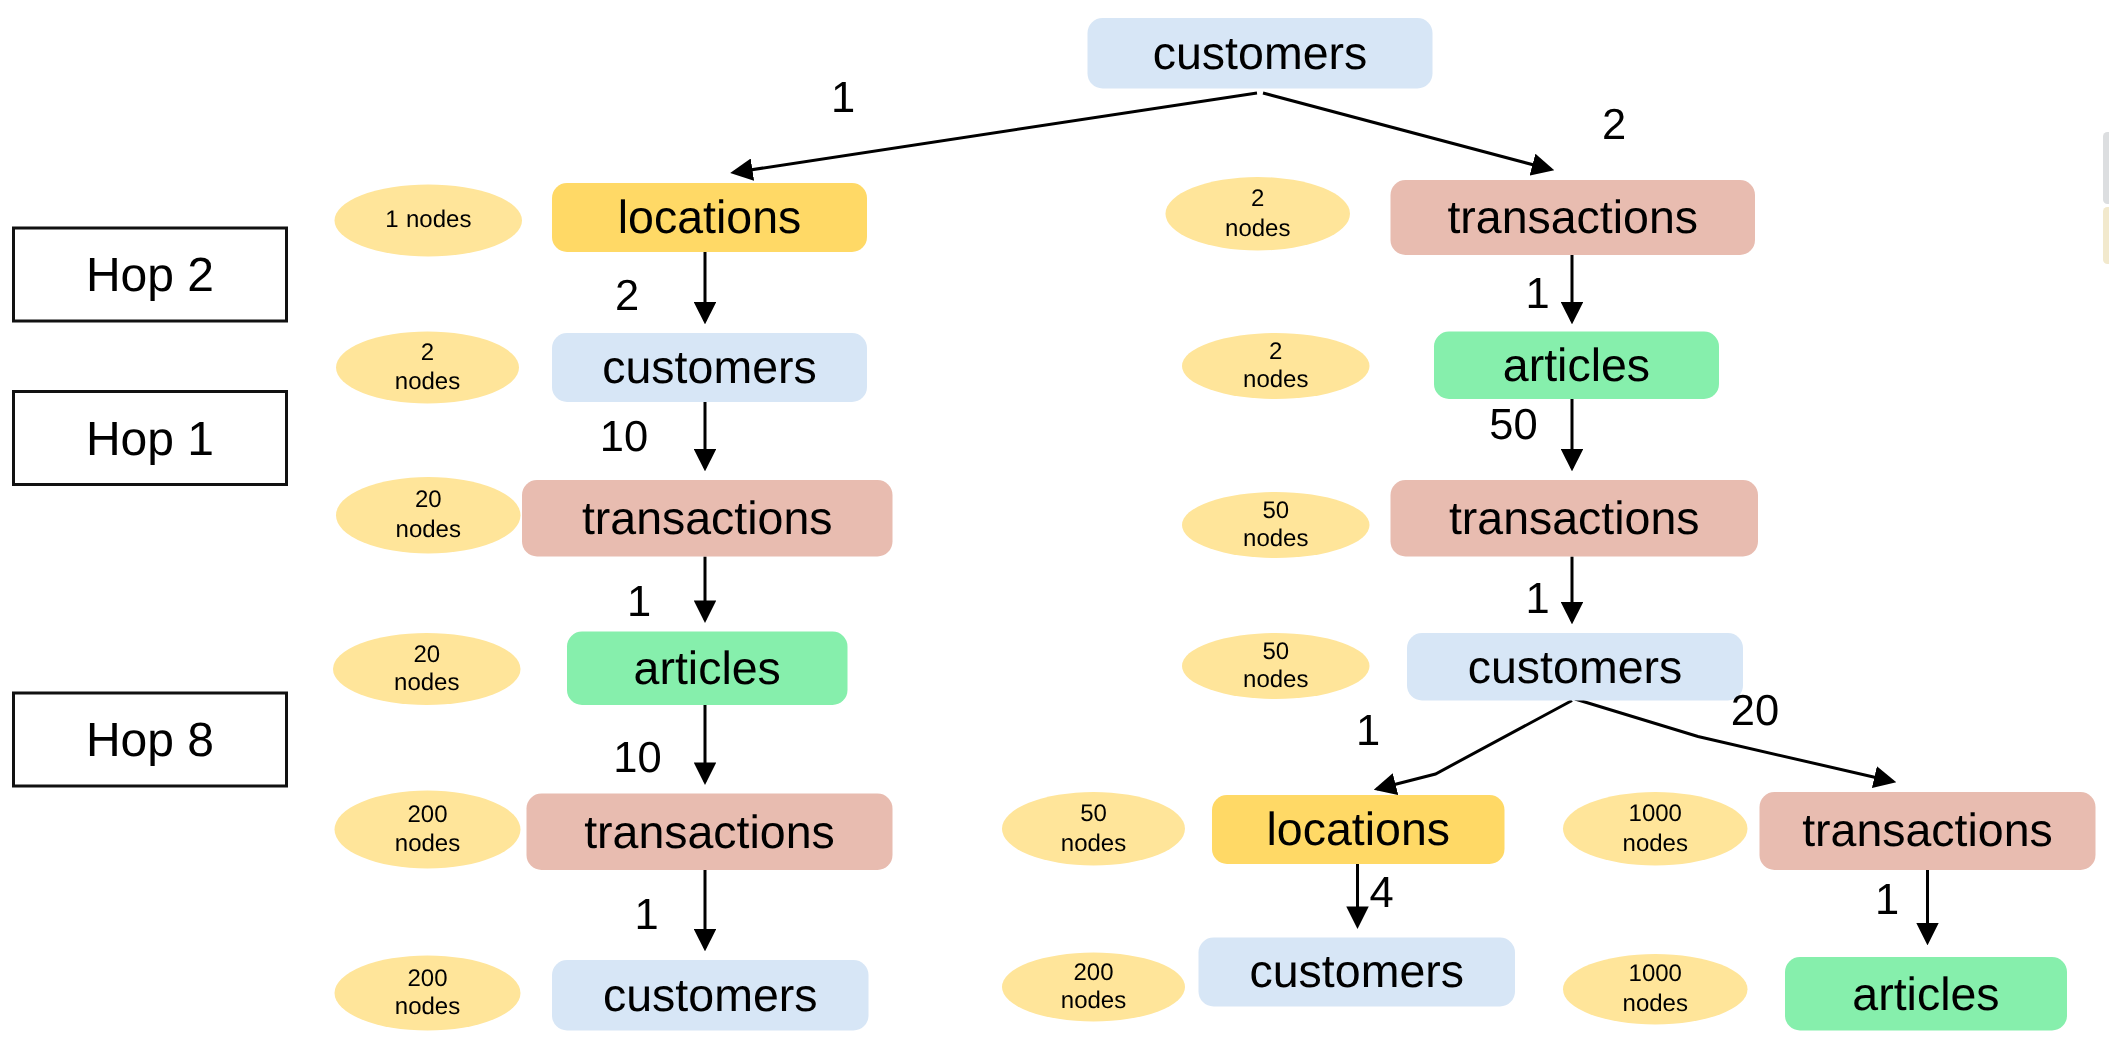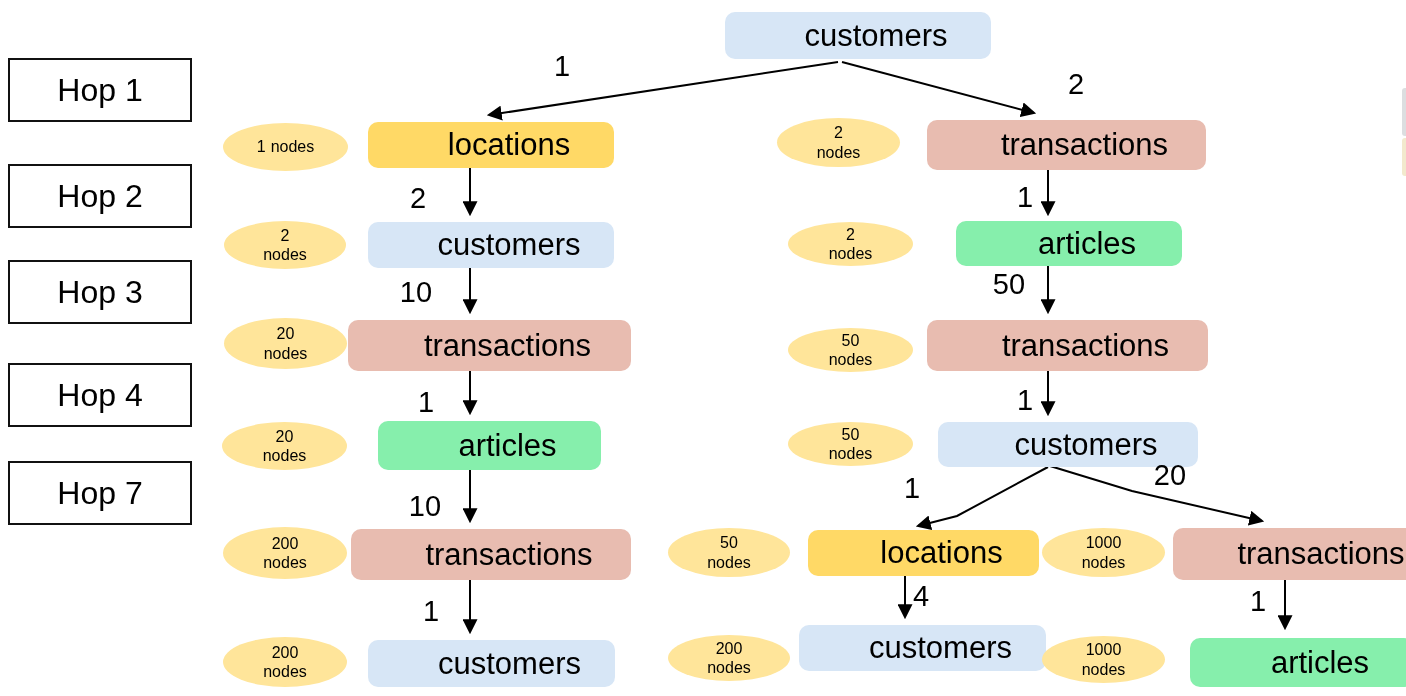--- a/index.html
+++ b/index.html
@@ -7,21 +7,21 @@
     position:relative;width:1406px;height:696px;background:#ffffff;overflow:hidden;
     font-family:"Liberation Sans","DejaVu Sans",sans-serif;color:#000;
   }
   .hopbox{
     position:absolute;left:8px;width:184px;height:64px;background:#ffffff;
     border:2.5px solid #111;box-sizing:border-box;display:flex;align-items:center;
     justify-content:center;font-size:32px;
   }
   .node{
     position:absolute;border-radius:10px;display:flex;align-items:center;
-    justify-content:center;font-size:31px;white-space:nowrap;padding-left:36px;
+    justify-content:center;font-size:31px;white-space:nowrap;
   }
   .node.blue{background:#d7e6f6;}
   .node.yellow{background:#ffd966;}
   .node.red{background:#e8bcb0;}
   .node.green{background:#86efac;}
   .badge{
     position:absolute;background:#ffe59a;border-radius:50%;display:flex;
     flex-direction:column;align-items:center;justify-content:center;
     font-size:16px;line-height:1.2;text-align:center;
   }
@@ -53,25 +53,23 @@
     <line x1="470" y1="580" x2="470" y2="632" marker-end="url(#ah)"></line>
     <line x1="1048" y1="170" x2="1048" y2="214" marker-end="url(#ah)"></line>
     <line x1="1048" y1="266" x2="1048" y2="312" marker-end="url(#ah)"></line>
     <line x1="1048" y1="371" x2="1048" y2="414" marker-end="url(#ah)"></line>
     <polyline points="1048,467 957,516 918,526" marker-end="url(#ah)"></polyline>
     <polyline points="1050,466 1132,491 1262,521" marker-end="url(#ah)"></polyline>
     <line x1="905" y1="576" x2="905" y2="617" marker-end="url(#ah)"></line>
     <line x1="1285" y1="580" x2="1285" y2="628" marker-end="url(#ah)"></line>
   </svg>
 
-  <div class="hopbox" style="top:58px">Hop 1</div>
-  <div class="hopbox" style="top:164px">Hop 2</div>
-  <div class="hopbox" style="top:260px">Hop 3</div>
-  <div class="hopbox" style="top:363px">Hop 4</div>
-  <div class="hopbox" style="top:461px">Hop 7</div>
+  <div class="hopbox" style="top:151px">Hop 2</div>
+  <div class="hopbox" style="top:260px">Hop 1</div>
+  <div class="hopbox" style="top:461px">Hop 8</div>
 
   <div class="node blue" style="left:725px;top:12px;width:230px;height:47px">customers</div>
   <div class="node yellow" style="left:368px;top:122px;width:210px;height:46px">locations</div>
   <div class="node blue" style="left:368px;top:222px;width:210px;height:46px">customers</div>
   <div class="node red" style="left:348px;top:320px;width:247px;height:51px">transactions</div>
   <div class="node green" style="left:378px;top:421px;width:187px;height:49px">articles</div>
   <div class="node red" style="left:351px;top:529px;width:244px;height:51px">transactions</div>
   <div class="node blue" style="left:368px;top:640px;width:211px;height:47px">customers</div>
   <div class="node red" style="left:927px;top:120px;width:243px;height:50px">transactions</div>
   <div class="node green" style="left:956px;top:221px;width:190px;height:45px">articles</div>

